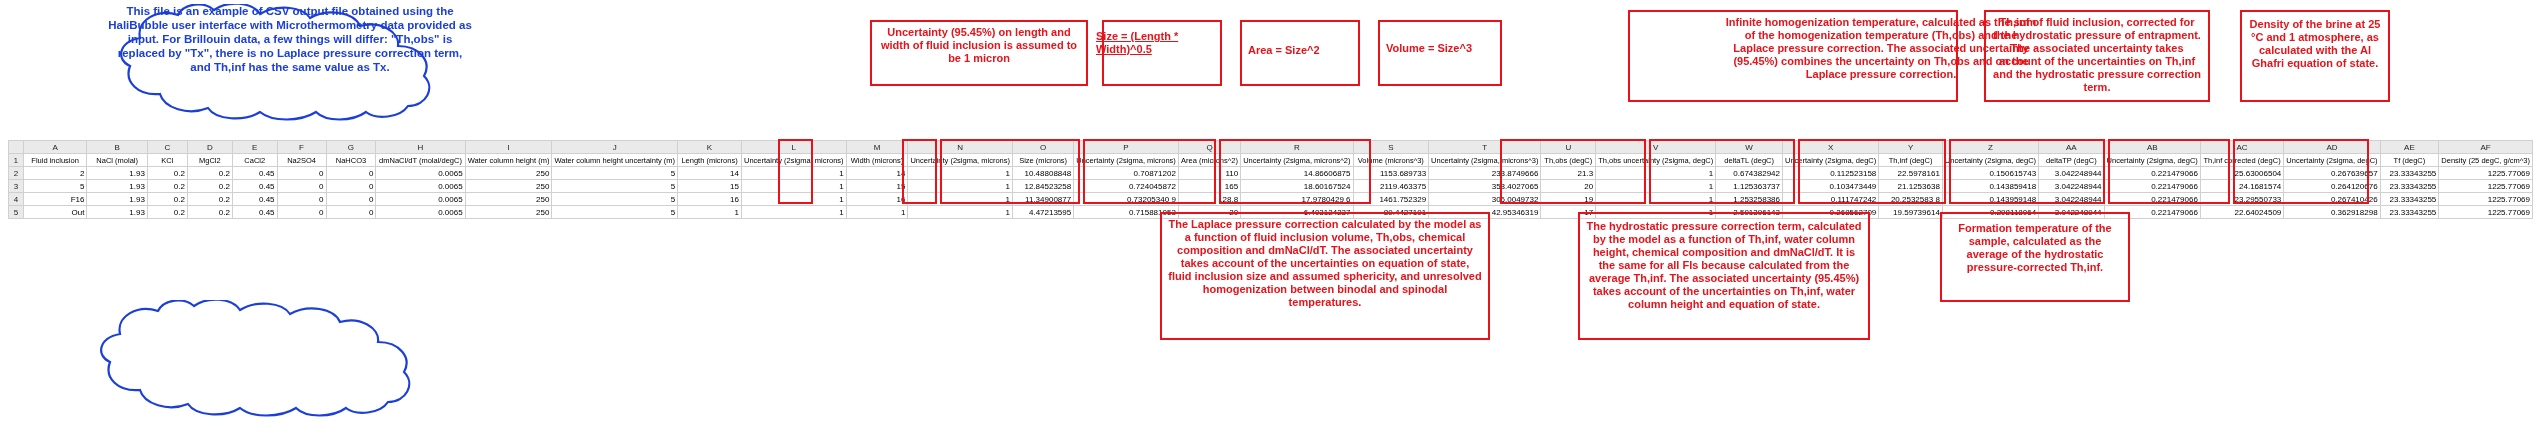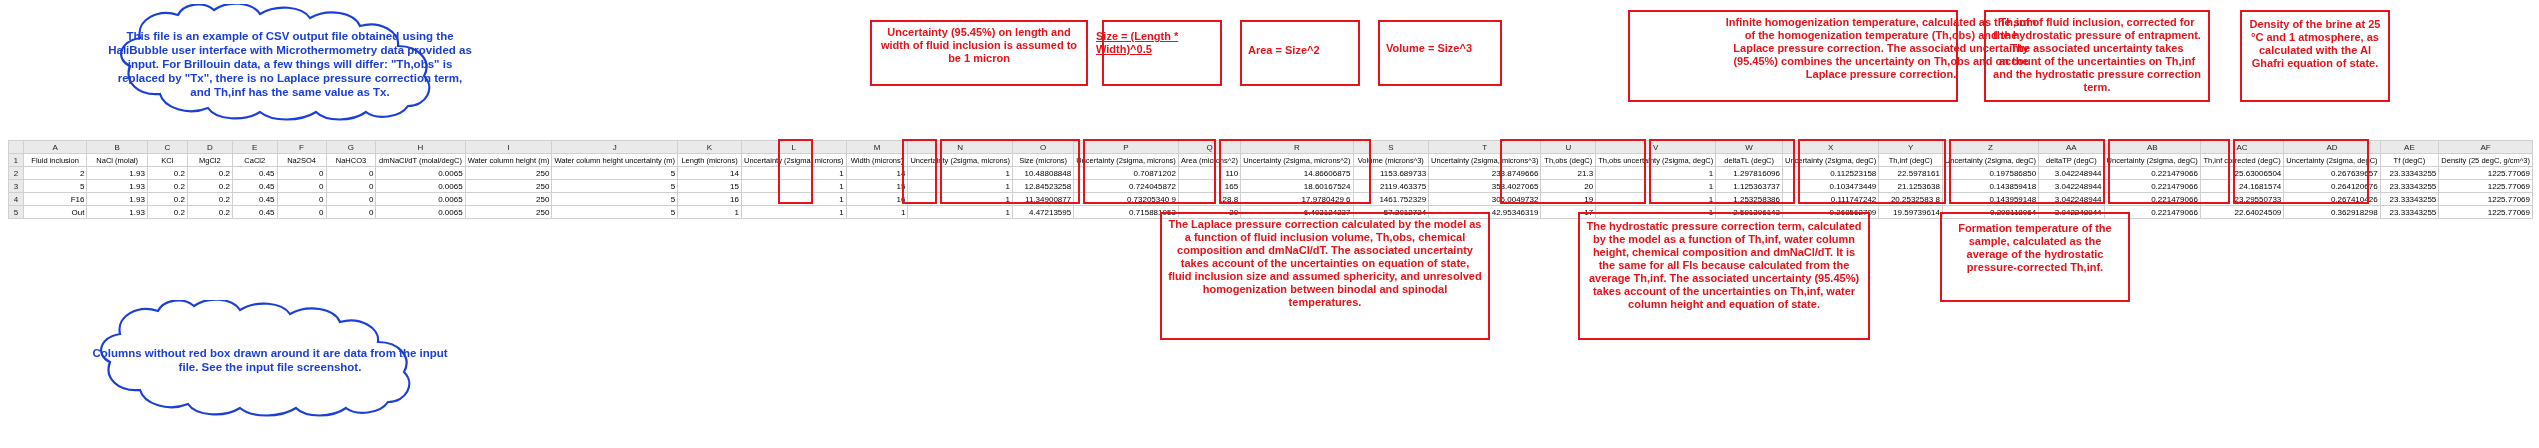--- a/index.html
+++ b/index.html
@@ -42,21 +42,21 @@
   .note{
     position:absolute;color:#e8131a;font-weight:bold;font-size:11px;
     line-height:13px;
   }
   .note.ctr{text-align:center;}
   
   .cloud{
     position:absolute;
     color:#1b3fd8;font-weight:bold;font-size:11.5px;line-height:14px;
     text-align:center;
-    display:flex;align-items:center;justify-content:center;
+    display:flex;justify-content:center;
   }
   .cloud svg{position:absolute;left:0;top:0;}
   .cloud .txt{position:relative;z-index:2;padding:0 26px;}
 </style>
 </head>
 <body>
 
 <table id="sheet">
   <thead>
     <tr>
@@ -149,24 +149,24 @@
       <td>14</td>
       <td>1</td>
       <td>10.48808848</td>
       <td>0.70871202</td>
       <td>110</td>
       <td>14.86606875</td>
       <td>1153.689733</td>
       <td>233.8749666</td>
       <td>21.3</td>
       <td>1</td>
-      <td>1.297816096</td>
+      <td>0.674382942</td>
       <td>0.112523158</td>
       <td>22.5978161</td>
-      <td>0.197586850</td>
+      <td>0.150615743</td>
       <td>3.042248944</td>
       <td>0.221479066</td>
       <td>25.63006504</td>
       <td>0.267639657</td>
       <td>23.33343255</td>
       <td>1225.77069</td>
     </tr>
 
     <tr>
       <td>3</td>
@@ -253,21 +253,21 @@
       <td>250</td>
       <td>5</td>
       <td>1</td>
       <td>1</td>
       <td>1</td>
       <td>1</td>
       <td>4.47213595</td>
       <td>0.715881053</td>
       <td>20</td>
       <td>6.403124237</td>
-      <td>57.2012724</td>
+      <td>89.4427191</td>
       <td>42.95346319</td>
       <td>17</td>
       <td>1</td>
       <td>2.591396143</td>
       <td>0.268562709</td>
       <td>19.59739614</td>
       <td>0.298118064</td>
       <td>3.042248944</td>
       <td>0.221479066</td>
       <td>22.64024509</td>
@@ -302,21 +302,20 @@
 </div>
 
 <div class="cloud" style="left:60px;top:300px;width:420px;height:120px;">
   <svg width="420" height="120" viewBox="0 0 420 120" aria-hidden="true">
     <path d="M60,34 C56,16 78,4 98,11 C104,-1 124,-3 134,6 C148,-4 172,-2 180,10
              C196,0 222,2 230,14 C248,4 274,8 280,22 C300,16 320,28 318,42
              C340,42 352,58 344,72 C356,84 346,102 328,102 C320,114 296,116 286,108
              C272,118 246,118 236,108 C220,118 192,118 180,108 C164,118 136,116 128,104
              C108,112 84,104 80,90 C58,92 44,78 50,62 C36,56 38,38 60,34 Z" fill="#ffffff" stroke="#1b3fd8" stroke-width="2.2"></path>
   </svg>
-  <div class="txt">Columns without red box drawn around it are data from the input file. See the input file screenshot.</div>
 </div>
 
 <div class="redbox" style="left:870px;top:20px;width:218px;height:66px;"></div>
 <div class="note ctr" style="left:878px;top:26px;width:202px;">Uncertainty (95.45%) on length and width of fluid inclusion is assumed to be 1 micron</div>
 
 <div class="redbox" style="left:1102px;top:20px;width:120px;height:66px;"></div>
 <div class="note" style="left:1096px;top:30px;width:106px;text-decoration:underline;">Size = (Length * Width)^0.5</div>
 
 <div class="redbox" style="left:1240px;top:20px;width:120px;height:66px;"></div>
 <div class="note" style="left:1248px;top:44px;width:106px;">Area = Size^2</div>

